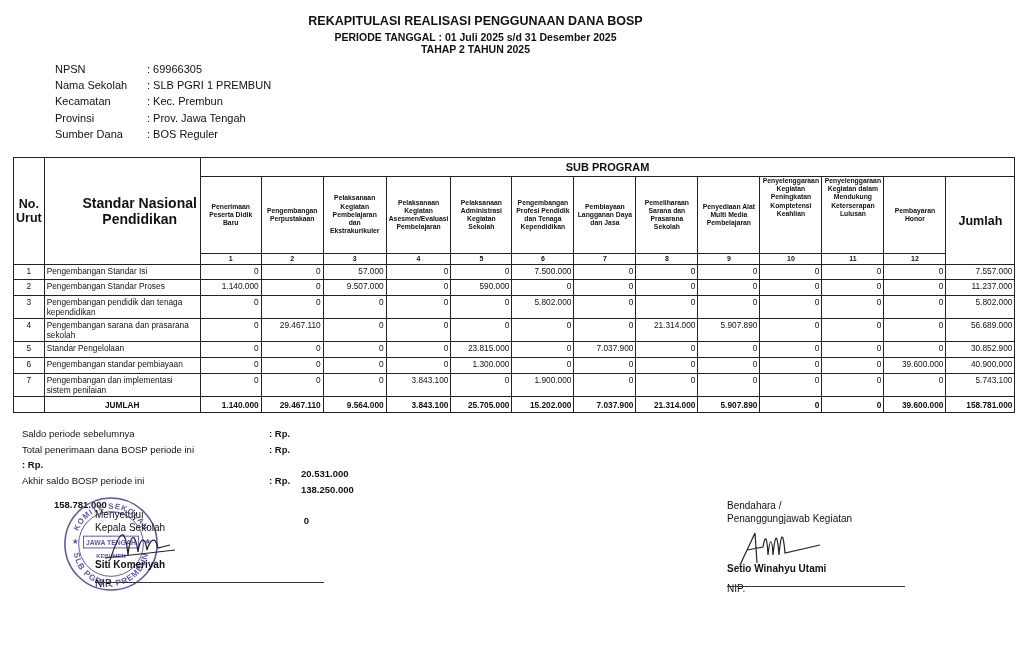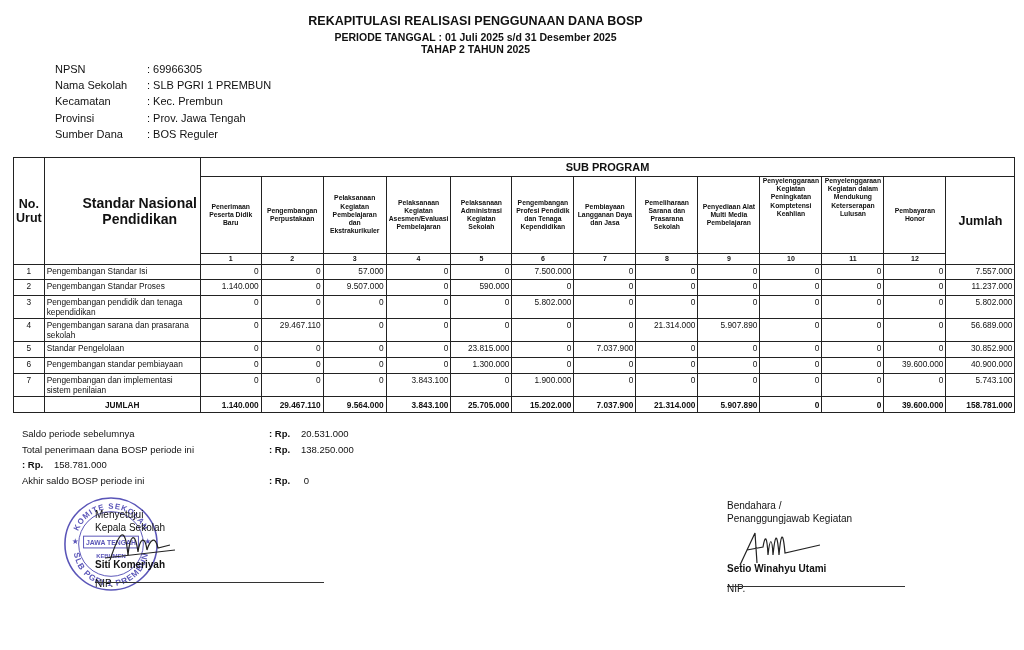--- a/index.html
+++ b/index.html
@@ -19,21 +19,21 @@
   th.sp { font-size:11px; height:18px; }
   th.num { font-size:7px; height:10px; }
   td { font-size:8.3px; line-height:9.5px; vertical-align:top; padding-top:2px !important; }
   td.r { text-align:right; }
   td.c { text-align:center; }
   tr.tot td { font-weight:bold; vertical-align:middle; }
   .summary { position:absolute; left:22px; top:428px; font-size:9.5px; }
   .sum-row { height:15.5px; display:flex; }
   .sum-label { width:247px; }
   .sum-colon { font-weight:bold; width:32px; }
-  .sum-val { font-weight:normal; }
+  .sum-val { font-weight:bold;margin-top:40px; }
   .sig-left { position:absolute; left:95px; top:509px; font-size:10px; line-height:12.5px; }
   .sig-right { position:absolute; left:727px; top:500px; font-size:10px; line-height:12.5px; }
   .signame { font-weight:bold; }
   .line { position:absolute; height:1px; background:#333; }
   .stamp { position:absolute; left:62px; top:495px; width:98px; height:98px; }
 </style>
 </head>
 <body>
 
 <div class="title t1">REKAPITULASI REALISASI PENGGUNAAN DANA BOSP</div>

